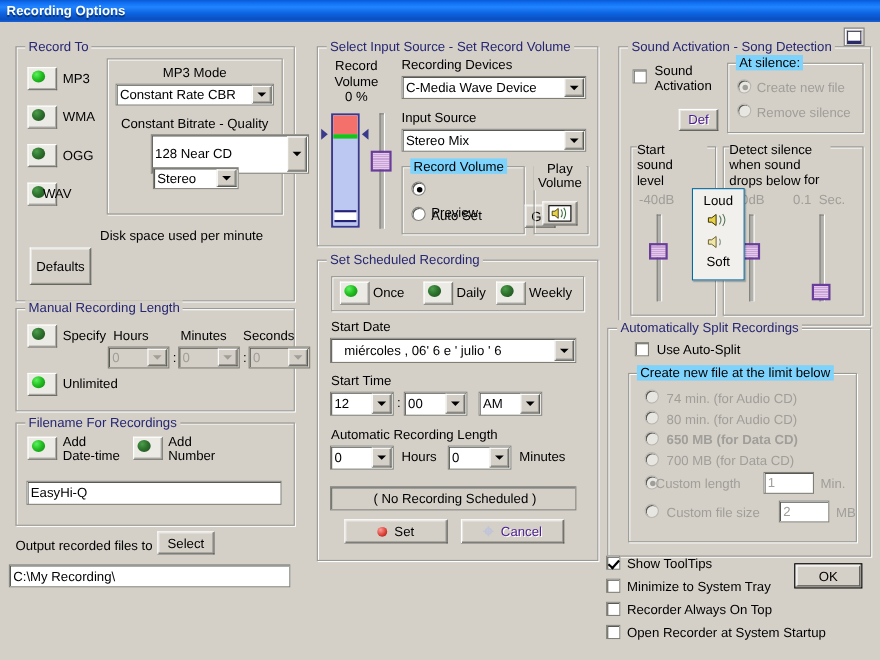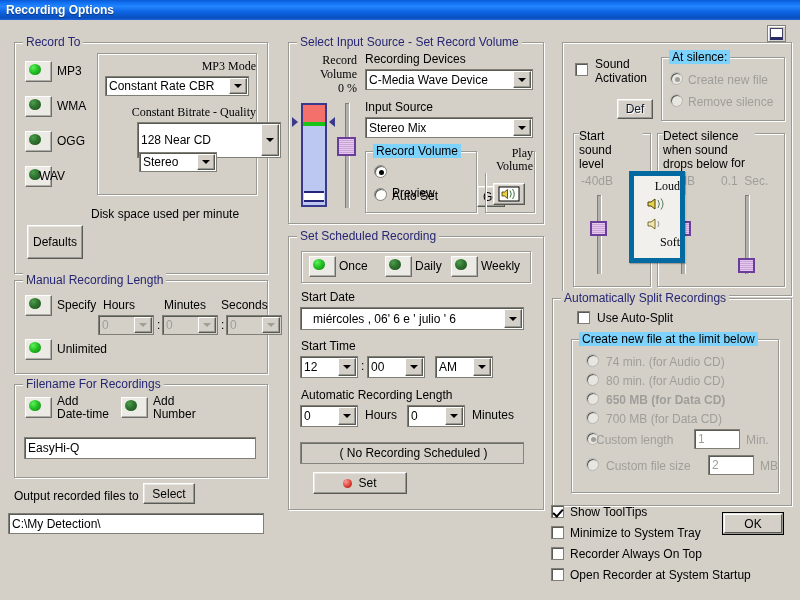--- a/index.html
+++ b/index.html
@@ -39,21 +39,21 @@
   .gb{position:absolute;border:1px solid #9a9a94;box-shadow:inset 1px 1px 0 #fff, 1px 1px 0 #fff;}
   .gb>legend,.gb>.lg{
     position:absolute;top:-8px;left:8px;background:#d4d0c8;
     padding:0 3px;color:#262673;font-size:12px;white-space:nowrap;
   }
   .inner{position:absolute;border:1px solid #9a9a94;box-shadow:inset 1px 1px 0 #fff, 1px 1px 0 #fff;}
   .inner>.lg{position:absolute;top:-8px;left:7px;background:#7dd3fc;padding:0 3px;white-space:nowrap;font-size:12px;}
 
   .lbl{position:absolute;white-space:pre;font-size:12px;line-height:13px;}
   .lbl.gray{color:#a09e99;}
-  .ctr{text-align:right;font-family:Liberation Serif, serif;}
+  .ctr{text-align:center;}
 
   
   .field{
     position:absolute;background:#fff;border:1px solid #7f7f76;
     box-shadow:inset 1px 1px 0 #5a5a55;
     box-sizing:border-box;display:flex;align-items:center;
     padding-left:3px;font-size:12px;overflow:hidden;white-space:nowrap;
   }
   .field.sunken{background:#d4d0c8;border:1px solid #868680;box-shadow:inset 1px 1px 0 #6d6d68;}
   .field.disabledwhite{color:#a09e99;background:#fff;}
@@ -72,21 +72,21 @@
   .combo.dis .arw .tri{border-top-color:#a09e99;}
 
   
   .btn{
     position:absolute;background:#d4d0c8;border:1px solid #fff;
     border-right-color:#5a5a55;border-bottom-color:#5a5a55;
     box-shadow:inset -1px -1px 0 #9a9a94, inset 1px 1px 0 #e8e6e1;
     display:flex;align-items:center;justify-content:center;
     font-size:12px;box-sizing:border-box;cursor:default;
   }
-  .btn.dis{color:#0f172a;text-shadow:1px 1px 0 #fff;}
+  .btn.dis{color:#4c1d95;text-shadow:1px 1px 0 #fff;}
   .btn.defbtn{border:1px solid #000;}
   .btn.defbtn .in{position:absolute;left:1px;top:1px;right:1px;bottom:1px;border:1px solid #fff;border-right-color:#5a5a55;border-bottom-color:#5a5a55;}
 
   
   .led{
     position:absolute;width:25px;height:19px;background:#eceae4;
     border:1px solid #fff;border-right-color:#6e6e68;border-bottom-color:#6e6e68;
     box-shadow:inset -1px -1px 0 #b0aea8;
   }
   .led i{
@@ -119,21 +119,21 @@
   .vu{position:absolute;background:#fff;border:2px solid #3a3a8c;box-sizing:border-box;}
   .vu .body{position:absolute;left:0;right:0;top:0;bottom:0;background:#bcc8f2;}
   .vu .red{position:absolute;left:0;right:0;top:0;height:17px;background:#f4706a;}
   .vu .grn{position:absolute;left:0;right:0;top:17px;height:4px;background:#19c419;}
   .vu .bar{position:absolute;left:1px;right:1px;bottom:3px;height:7px;background:#fff;border-top:2px solid #23237a;border-bottom:2px solid #23237a;}
   .vumark{position:absolute;width:0;height:0;border-top:5px solid transparent;border-bottom:5px solid transparent;}
   .vumark.l{border-left:6px solid #3a3a8c;}
   .vumark.r{border-right:6px solid #3a3a8c;}
 
   
-  .loudpanel{position:absolute;background:#f2f0ec;border:5px solid #0369a1;box-shadow:1px 1px 1px rgba(0,0,0,.25);}
+  .loudpanel{position:absolute;background:#f2f0ec;border:1px solid #0369a1;box-shadow:1px 1px 1px rgba(0,0,0,.25);}
 
   
   .spk{position:relative;width:22px;height:16px;}
 
   
   .dotred{width:9px;height:9px;border-radius:50%;background:radial-gradient(circle at 33% 30%,#ff9a96,#d63a30 60%,#8e1b14);margin-right:6px;}
   .gearico{width:10px;height:10px;margin-right:6px;opacity:.65;}
 </style>
 </head>
 <body>
@@ -255,21 +255,21 @@
       <div class="lbl" style="left:138px;top:10px;white-space:pre-line;">Add
 Number</div>
 
       <div class="field" style="left:9px;top:52px;width:232px;height:22px;">EasyHi-Q</div>
     </div>
 
     <div class="lbl" style="left:14px;top:470px;">Output recorded files to</div>
     <div class="btn" style="left:143px;top:463px;width:52px;height:21px;">
       <span>Select</span>
     </div>
-    <div class="field" style="left:8px;top:493px;width:256px;height:21px;">C:\My Detection\</div>
+    <div class="field" style="left:8px;top:493px;width:256px;height:21px;">C:\My Recording\</div>
 
     <div class="gb" style="left:288px;top:22px;width:254px;height:180px;">
       <div class="lg">Select Input Source - Set Record Volume</div>
 
       <div class="lbl ctr" style="left:2px;top:10px;width:66px;white-space:pre-line;line-height:14px;">Record
 Volume
 0 %</div>
 
       <div class="vu" style="left:12px;top:60px;width:26px;height:104px;">
         <div class="body"></div>
@@ -384,23 +384,35 @@
           </div>
       </div>
       <div class="lbl" style="left:183px;top:172px;">Minutes</div>
 
       <div class="field sunken" style="left:11px;top:205px;width:224px;height:22px;justify-content:center;">( No Recording Scheduled )</div>
 
       <div class="btn" style="left:24px;top:235px;width:94px;height:22px;">
         <span class="dotred"></span>
         <span>Set</span>
       </div>
+      <div class="btn dis" style="left:130px;top:235px;width:94px;height:22px;">
+        <svg class="gearico" viewBox="0 0 10 10">
+          <circle cx="5" cy="5" r="3.4" fill="#b9c0dd"></circle>
+            <circle cx="5" cy="5" r="1.3" fill="#e6e6ee"></circle>
+          <g fill="#b9c0dd">
+              <rect x="4.3" y="0" width="1.4" height="10"></rect>
+              <rect x="0" y="4.3" width="10" height="1.4"></rect>
+            </g>
+        </svg>
+        <span>Cancel</span>
+      </div>
     </div>
 
     <div class="gb" style="left:562px;top:22px;width:228px;height:252px;">
+      <div class="lg">Sound Activation - Song Detection</div>
 
       <div class="cb" style="left:12px;top:20px;"></div>
       <div class="lbl" style="left:32px;top:14px;white-space:pre-line;line-height:14px;">Sound
 Activation</div>
 
       <div class="btn dis" style="left:54px;top:56px;width:36px;height:20px;">
         <span>Def</span>
       </div>
 
       <div class="inner" style="left:98px;top:14px;width:122px;height:62px;">

